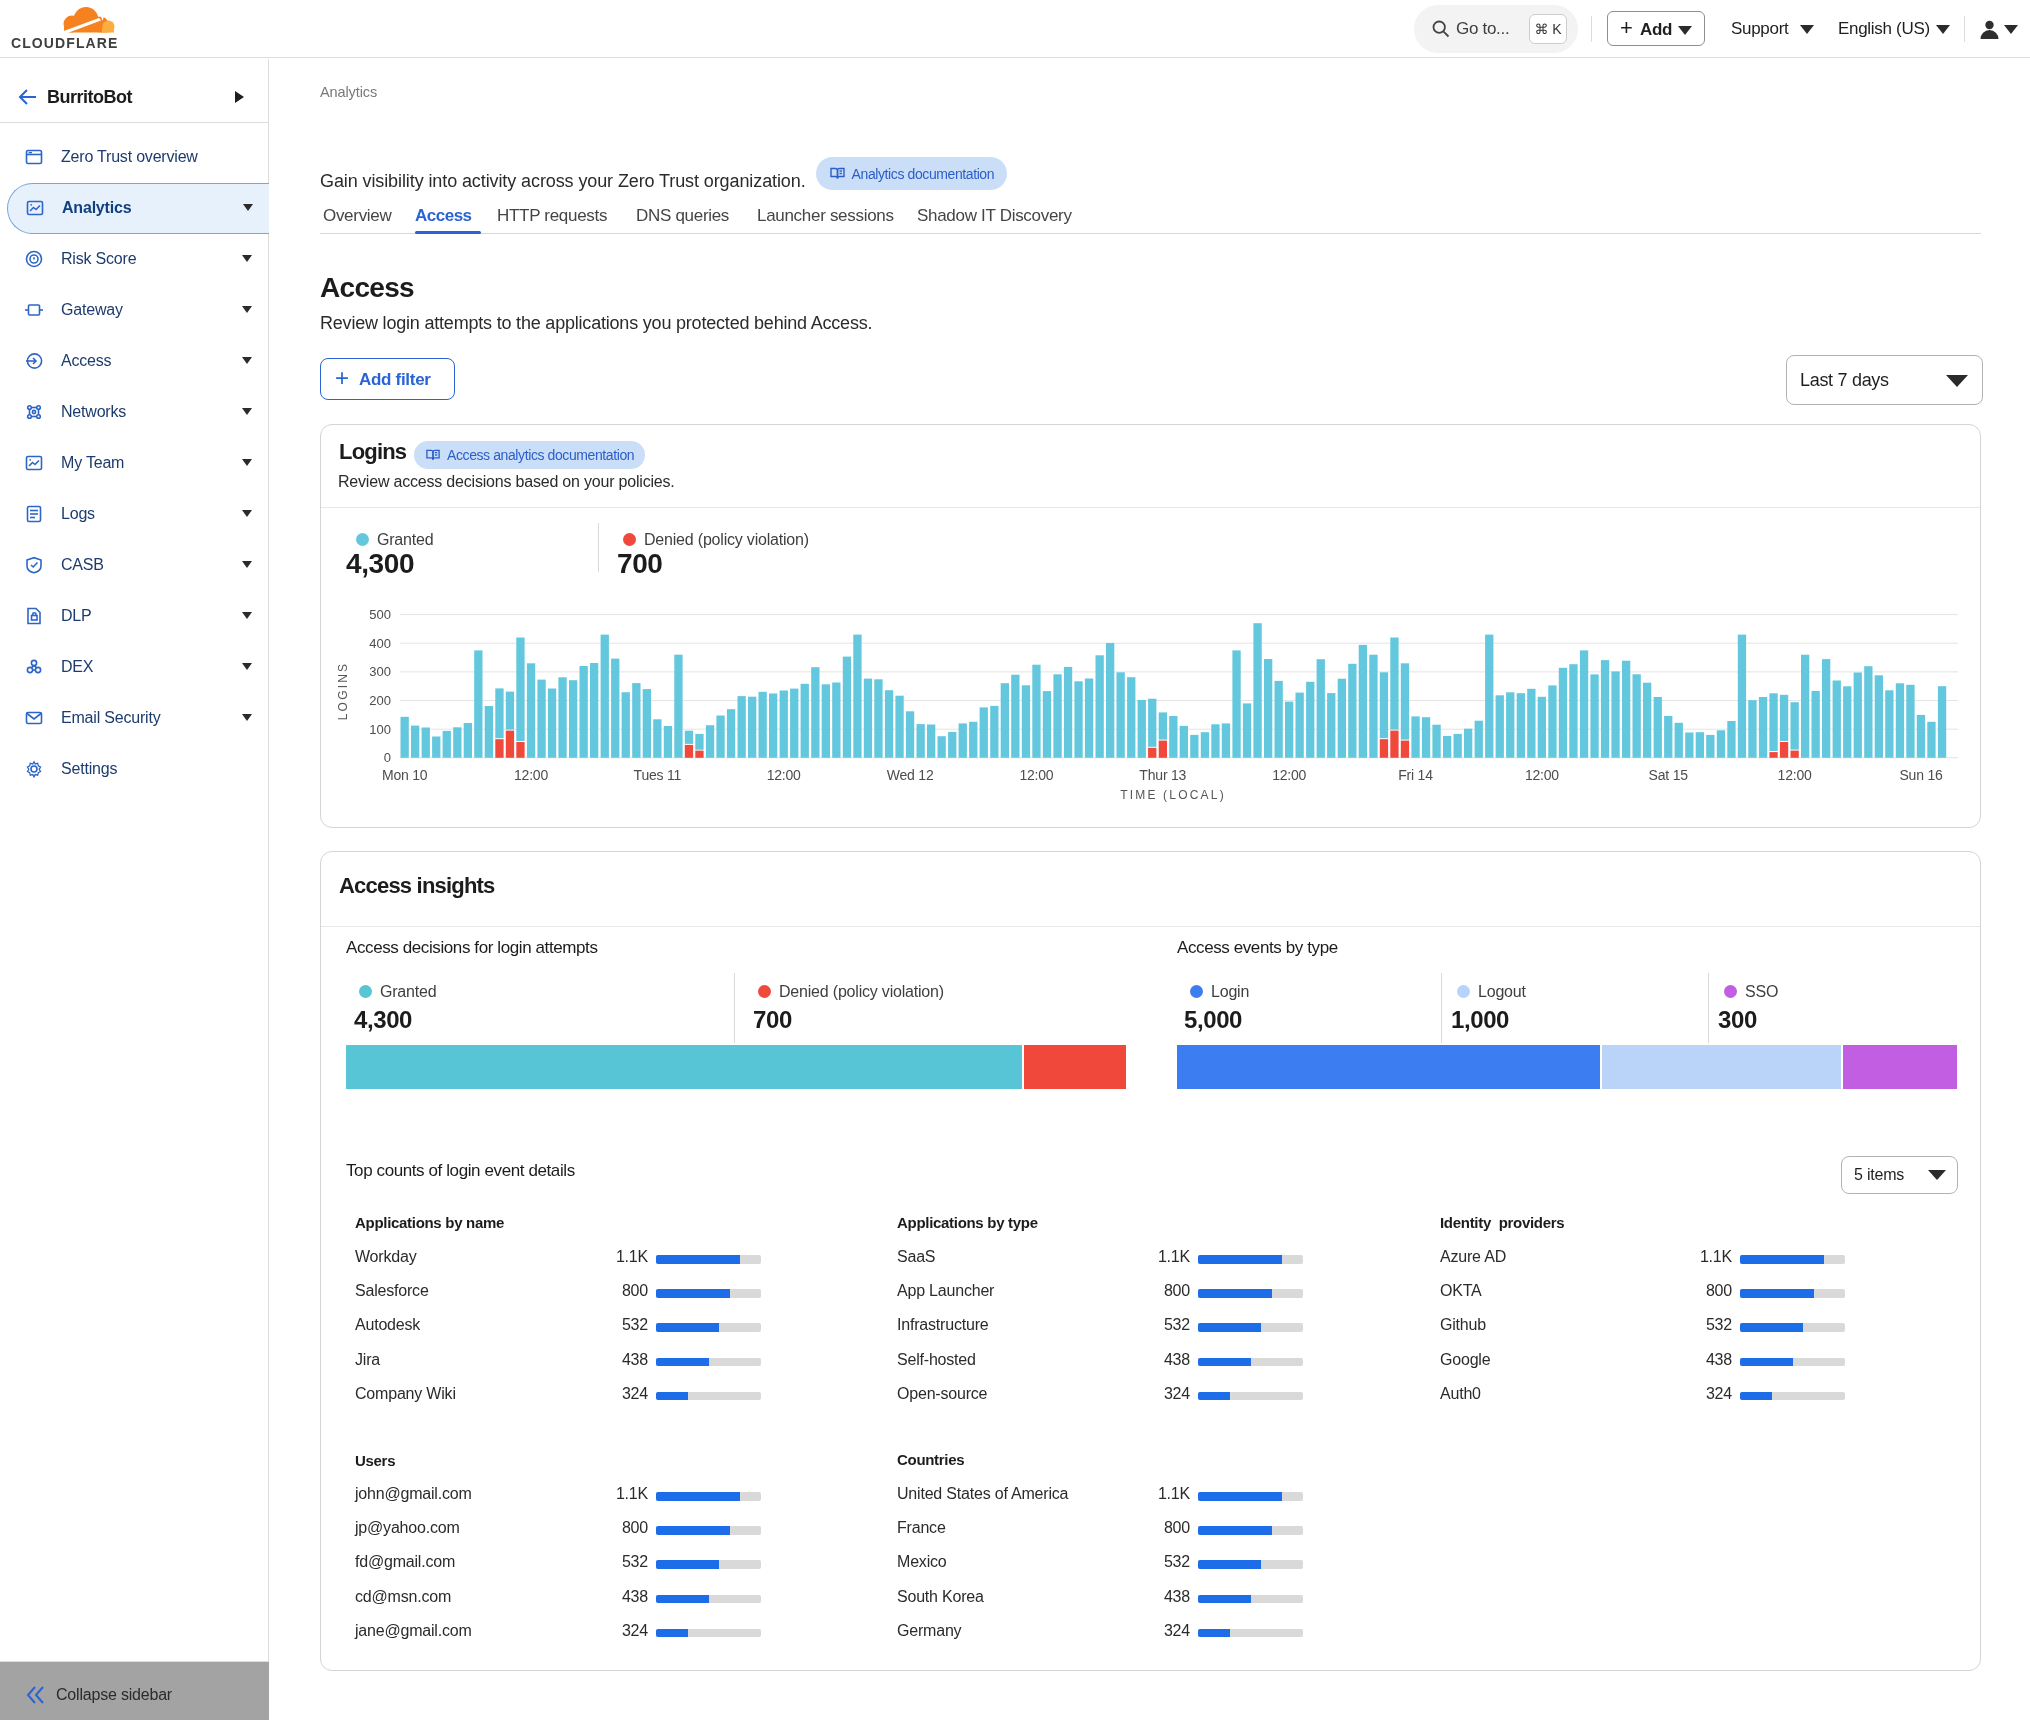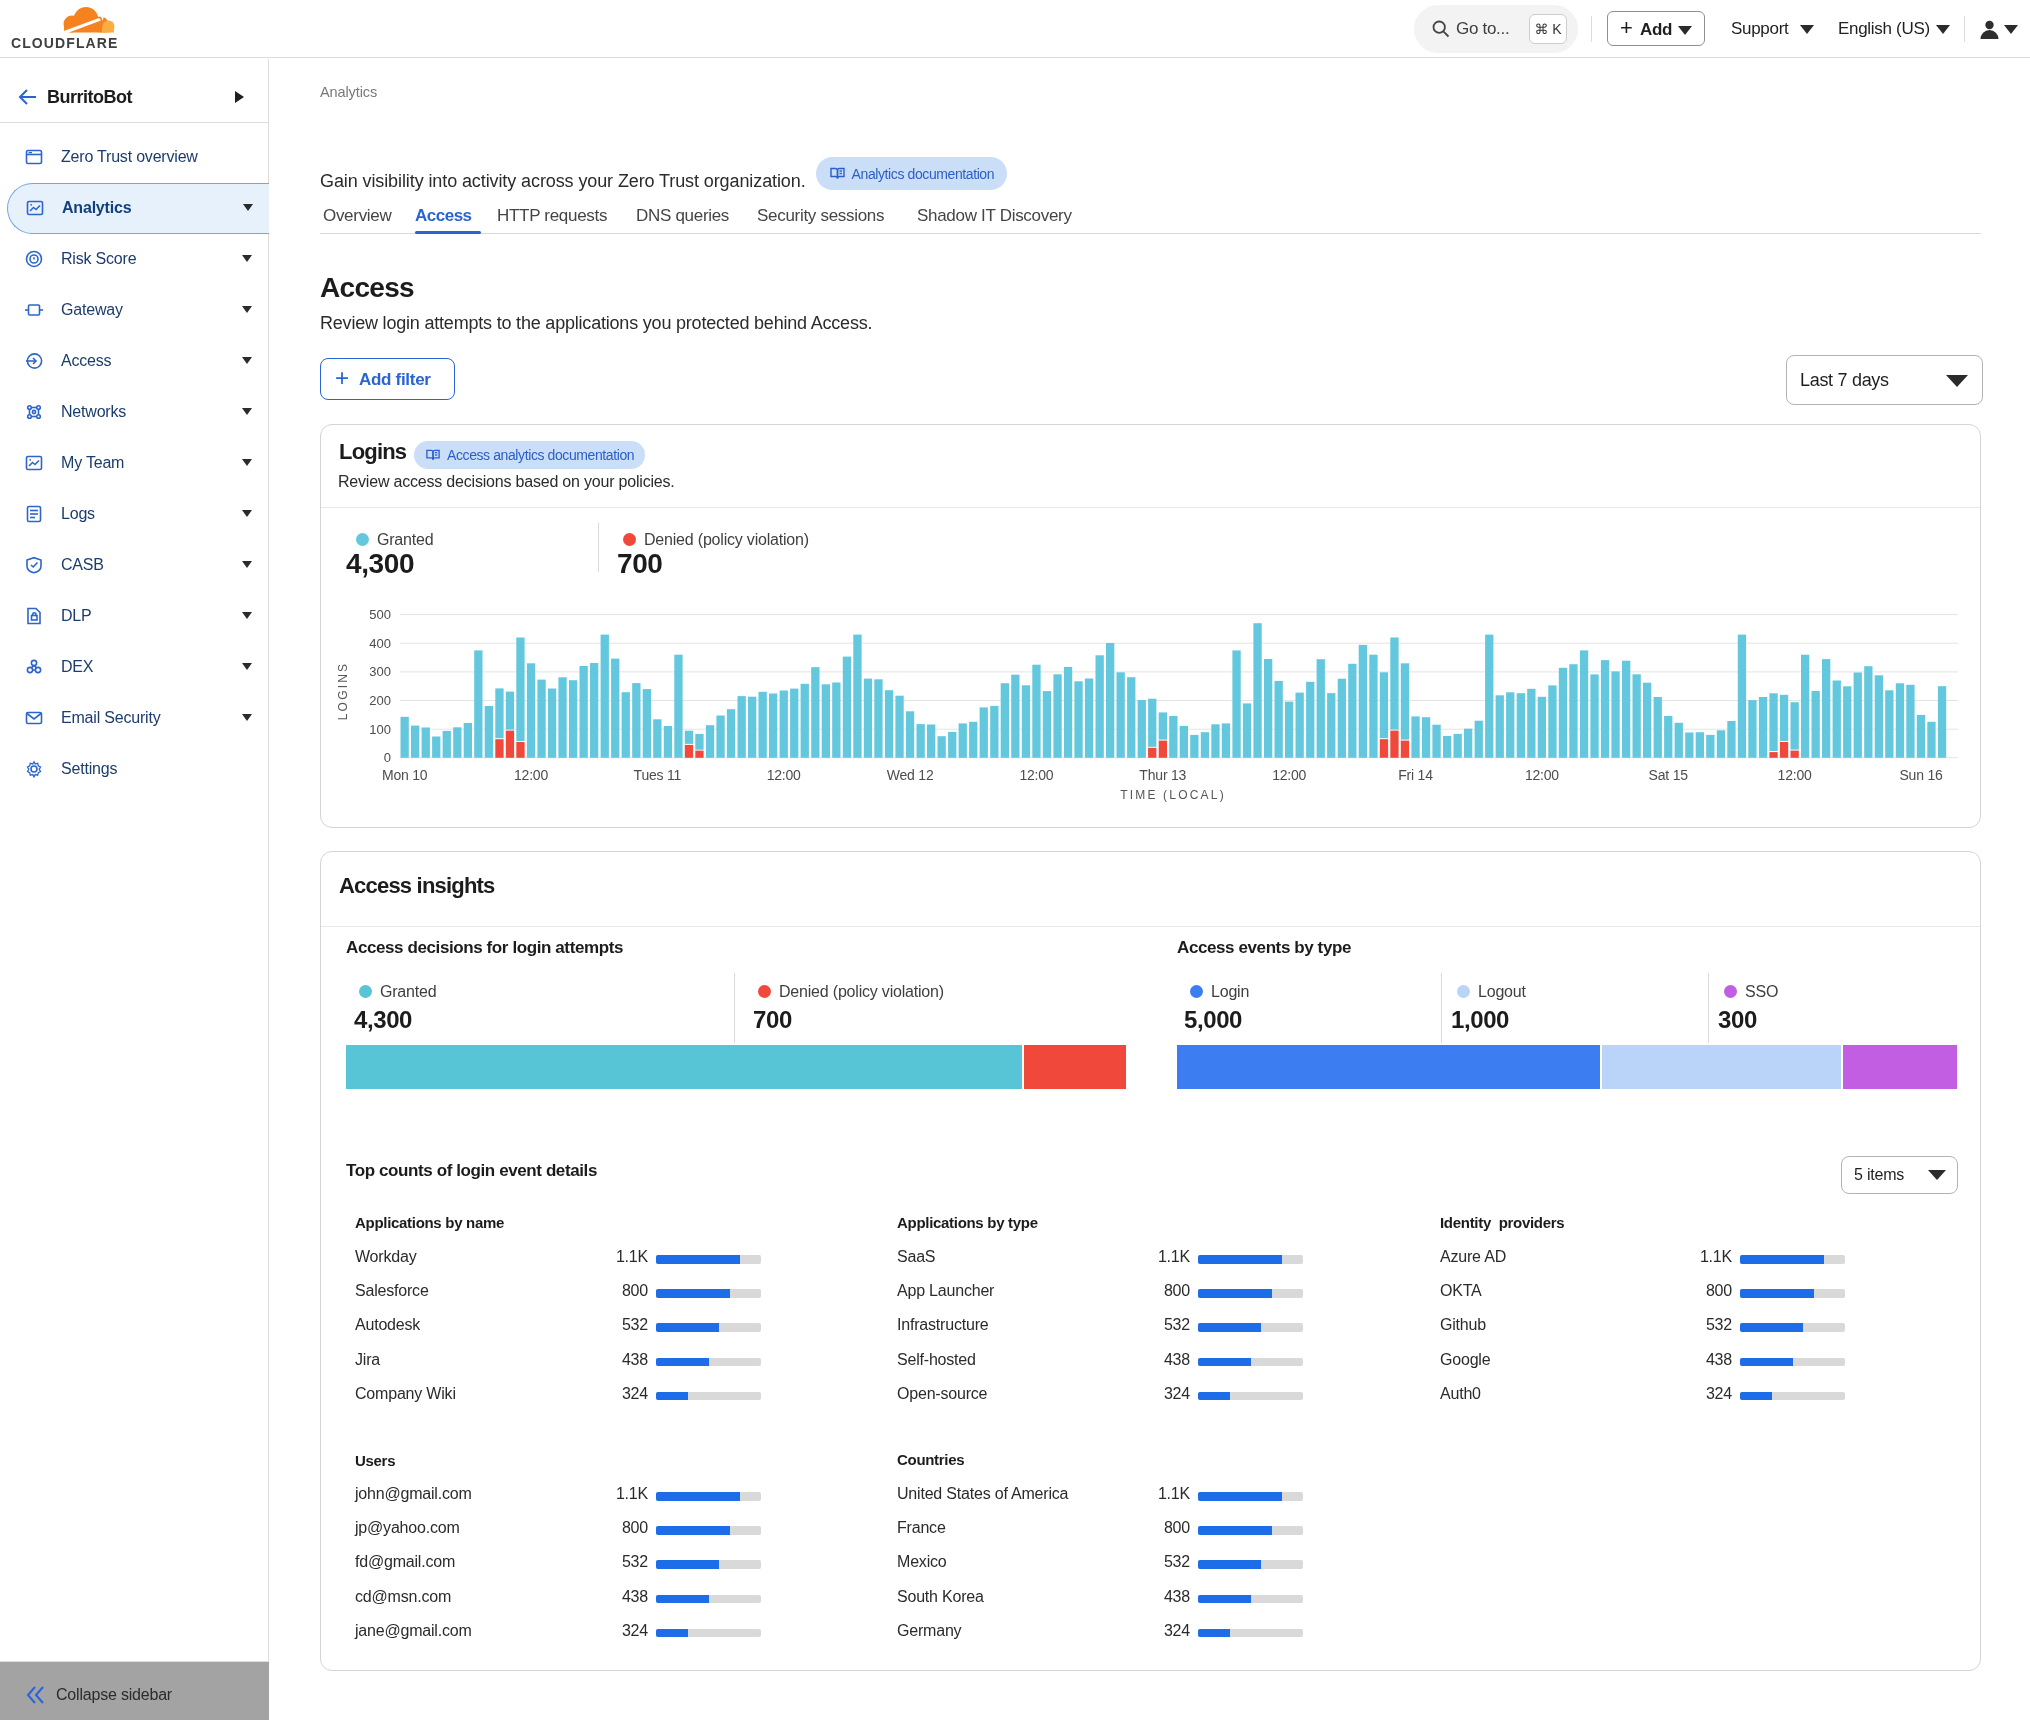--- a/index.html
+++ b/index.html
@@ -74,21 +74,21 @@
 .dot { position:absolute; width:13px; height:13px; border-radius:50%; }
 .leglbl { position:absolute; font-size:16px; letter-spacing:-0.2px; color:#3f3f3f; }
 .legnum { position:absolute; font-size:28px; font-weight:bold; letter-spacing:-0.4px; color:#1c1c1c; }
 .vline { position:absolute; width:1px; background:#d9d9d9; }
 .legnum2 { position:absolute; font-size:24px; font-weight:bold; letter-spacing:-0.4px; color:#1c1c1c; }
 .ctitle { position:absolute; font-size:15px; font-weight:bold; letter-spacing:-0.3px; color:#1c1c1c; }
 
 
 #card2 .title { position:absolute; left:18px; top:21px; font-size:22px; letter-spacing:-0.8px; }
 #card2 .hdiv { position:absolute; left:0; top:74px; width:100%; height:1px; background:#e8e8e8; }
-.gtitle { position:absolute; font-size:17px; font-weight:bold; letter-spacing:-0.4px; color:#1c1c1c; }
+.gtitle { position:absolute; font-size:17px; font-weight:normal; letter-spacing:-0.4px; color:#1c1c1c; }
 .sbar { position:absolute; top:1045px; height:44px; }
 .rname { position:absolute; font-size:16px; letter-spacing:-0.2px; color:#2b2b2b; }
 .rval { position:absolute; width:80px; text-align:right; font-size:16px; letter-spacing:-0.2px; color:#2b2b2b; }
 .track { position:absolute; width:105px; height:8.5px; background:#d9d9d9; border-radius:2px; overflow:hidden; }
 .fill { height:100%; background:#1d6ce8; }
 .axlbl { font-size:13px; fill:#4d4d4d; letter-spacing:0px; }
 .axlbl2 { font-size:14px; fill:#4d4d4d; letter-spacing:-0.2px; }
 .axtitle { font-size:12px; fill:#565656; letter-spacing:2.2px; }
 </style></head>
 <body>
@@ -279,21 +279,21 @@
           <path d="M15 3.5 h-4.5 a2 2 0 0 0-2 2 v8 a2 2 0 0 1 2-2 H15 z"></path>
           <line x1="10.5" y1="6" x2="13" y2="6"></line>
           <line x1="10.5" y1="8.5" x2="13" y2="8.5"></line>
         </svg>Analytics documentation</span></div>
 
   <div id="tabs">
     <span class="tab" style="left:3px">Overview</span>
     <span class="tab on" style="left:95px">Access</span>
     <span class="tab" style="left:177px">HTTP requests</span>
     <span class="tab" style="left:316px">DNS queries</span>
-    <span class="tab" style="left:437px">Security sessions</span>
+    <span class="tab" style="left:437px">Launcher sessions</span>
     <span class="tab" style="left:597px">Shadow IT Discovery</span>
     <div id="acc_ul"></div>
   </div>
 
   <h2 class="access">Access</h2>
   <div class="lede2">Review login attempts to the applications you protected behind Access.</div>
   <div id="addfilter">
       <span class="plus">+</span>
       <span class="lbl">Add filter</span>
     </div>

